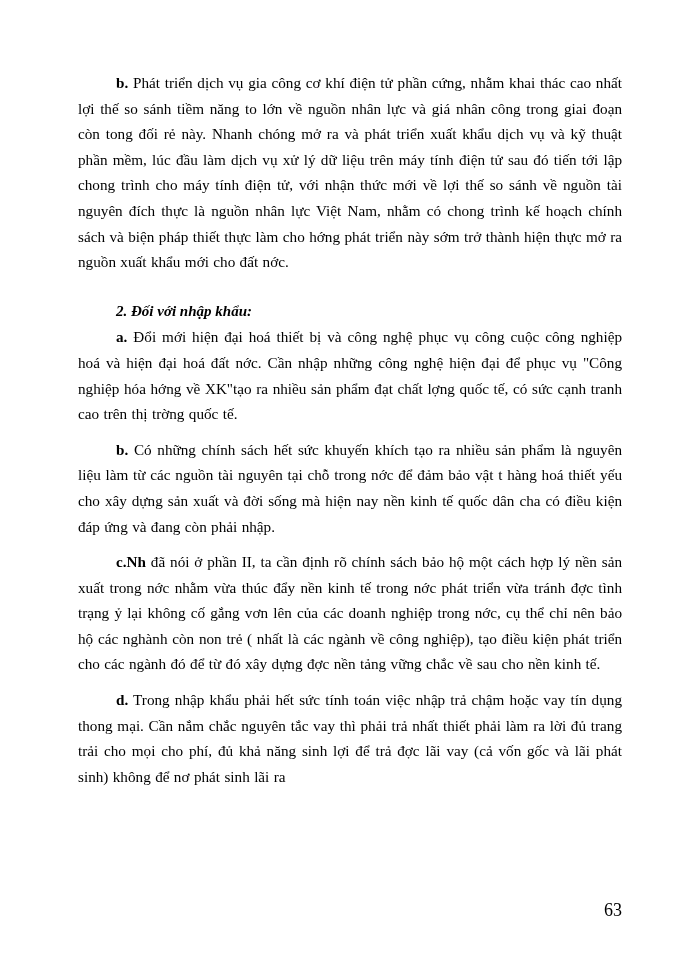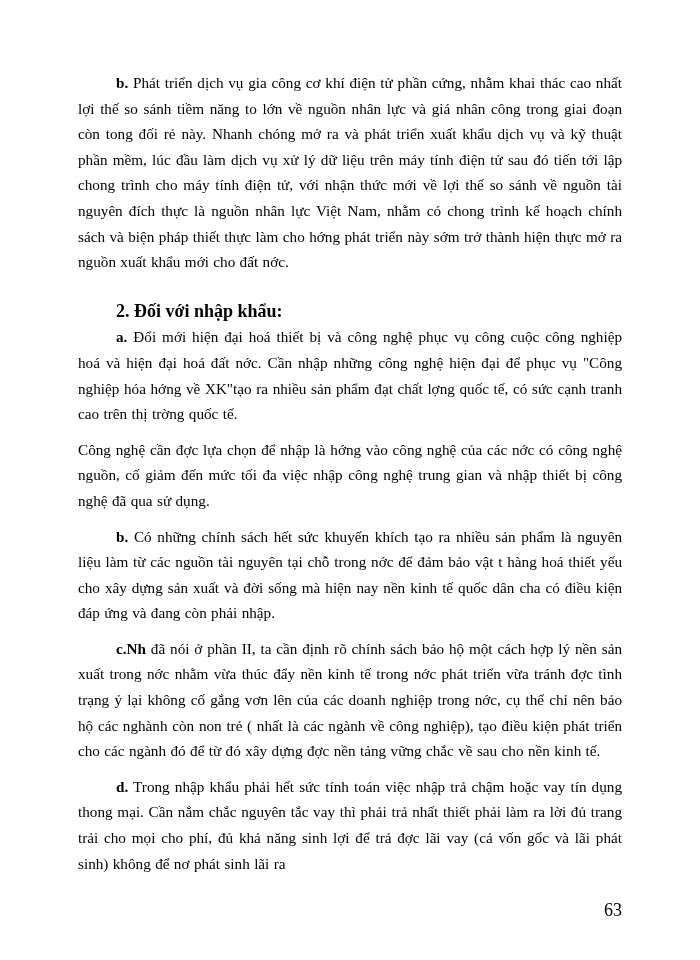--- a/index.html
+++ b/index.html
@@ -34,23 +34,24 @@
   }
   p.para + p.para {
     margin-top: 10px;
   }
   p.noindent {
     text-indent: 0;
   }
   p.heading {
     margin: 24px 0 0 0;
     text-indent: 38px;
-    font-size: 18px;
+    font-size: 15px;
     line-height: 25.6px;
     font-weight: bold;
+    font-style: italic;
   }
   .b {
     font-weight: bold;
   }
   .pagenum {
     position: absolute;
     right: 78px;
     bottom: 40px;
     font-size: 18px;
     line-height: 20px;
@@ -62,21 +63,20 @@
 <div class="page">
   <div class="content">
 
     <p class="para"><span class="b">b.</span><span> Phát triển dịch vụ gia công cơ khí điện tử phần cứng, nhằm khai thác cao nhất lợi thế so sánh tiềm năng to lớn về nguồn nhân lực và giá nhân công trong giai đoạn còn tong  đối rẻ này. Nhanh chóng mở ra và phát triển xuất khẩu dịch vụ và kỹ thuật phần mềm, lúc đầu làm dịch vụ xử lý dữ liệu trên máy tính điện tử sau đó tiến tới lập chong   trình cho máy tính điện tử, với nhận thức mới về lợi thế so sánh về nguồn tài nguyên đích thực là nguồn nhân lực Việt Nam, nhằm có chong   trình kế hoạch chính sách và biện pháp thiết thực làm cho hớng  phát triển này sớm trở thành hiện thực mở ra nguồn xuất khẩu mới cho đất nớc.</span></p>
 
     <p class="heading">2. Đối với nhập khẩu:</p>
 
 
     <p class="para"><span class="b">a.</span><span> Đổi mới hiện đại hoá thiết bị và công nghệ phục vụ công cuộc công nghiệp hoá và hiện đại hoá đất nớc.   Cần nhập những công nghệ hiện đại để phục vụ "Công nghiệp hóa hớng   về XK"tạo ra nhiều sản phẩm đạt chất lợng  quốc tế, có sức cạnh tranh cao trên thị trờng  quốc tế.</span></p>
 
-    <p class="para noindent"><span> Công nghệ cần đợc  lựa chọn để nhập là hớng  vào công nghệ của các nớc  có công nghệ nguồn, cố giảm đến mức tối đa việc nhập công nghệ trung gian và nhập thiết bị công nghệ đã qua sử dụng.</span></p>
 
     <p class="para"><span class="b">b.</span><span> Có những chính sách hết sức khuyến khích tạo ra nhiều sản phẩm là nguyên liệu làm từ các nguồn tài nguyên tại chỗ trong nớc  để đảm bảo vật t  hàng hoá thiết yếu cho xây dựng sản xuất và đời sống mà hiện nay nền kinh tế quốc dân cha  có điều kiện đáp ứng và đang còn phải nhập.</span></p>
 
     <p class="para"><span class="b">c.Nh</span><span>  đã nói ở phần II, ta cần định rõ chính sách bảo hộ một cách hợp lý nền sản xuất trong nớc  nhằm vừa thúc đẩy nền kinh tế trong nớc phát triển vừa tránh đợc  tình trạng ỷ lại không cố gắng vơn  lên của các doanh nghiệp trong nớc,  cụ thể chỉ nên bảo hộ các nghành còn non trẻ ( nhất là các ngành về công nghiệp), tạo điều kiện phát triển cho các ngành đó để từ đó xây dựng đợc  nền tảng vững chắc về sau cho nền kinh tế.</span></p>
 
     <p class="para"><span class="b">d.</span><span> Trong nhập khẩu phải hết sức tính toán việc nhập trả chậm hoặc vay tín dụng thong   mại. Cần nắm chắc nguyên tắc vay thì phải trả nhất thiết phải làm ra lời đủ trang trải cho mọi cho phí, đủ khả năng sinh lợi để trả đợc   lãi vay (cả vốn gốc và lãi phát sinh) không để nơ phát sinh lãi ra</span></p>
 
   </div>
 
   <div class="pagenum">63</div>

